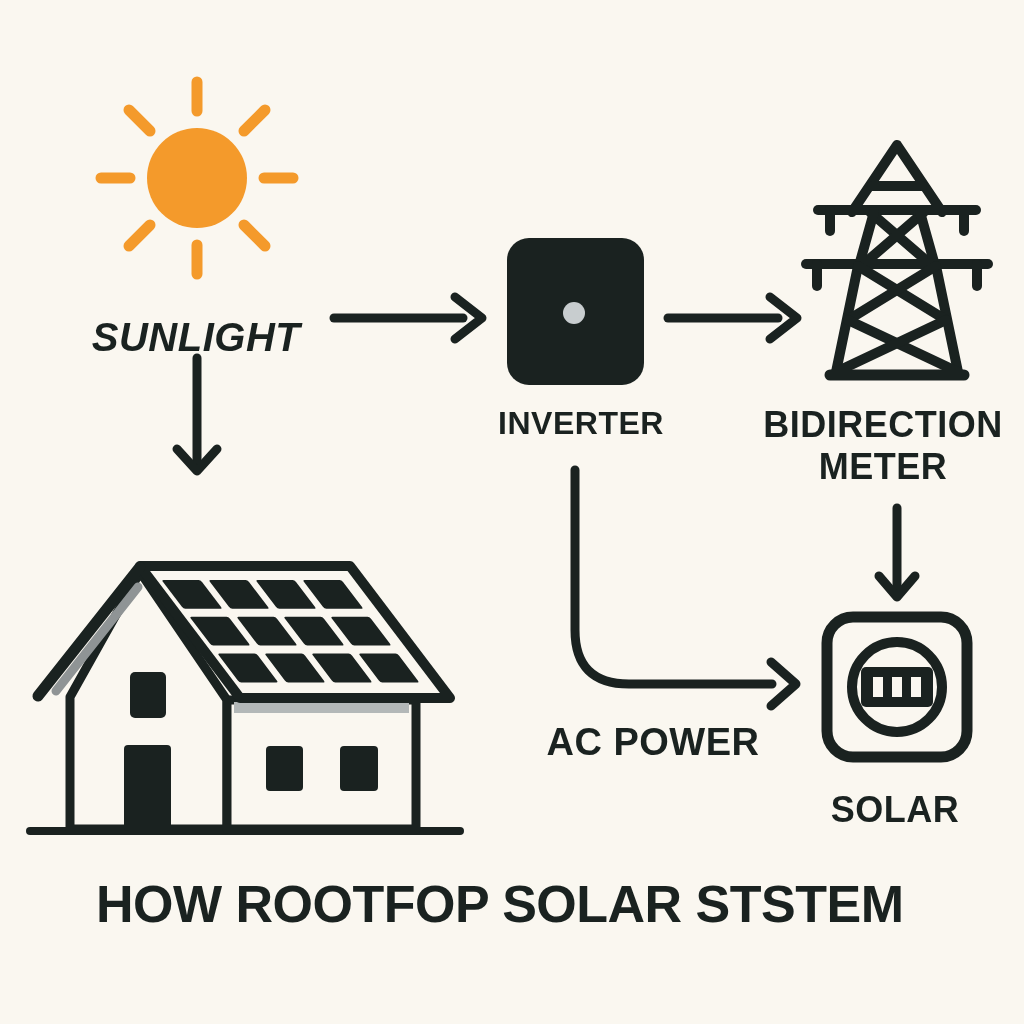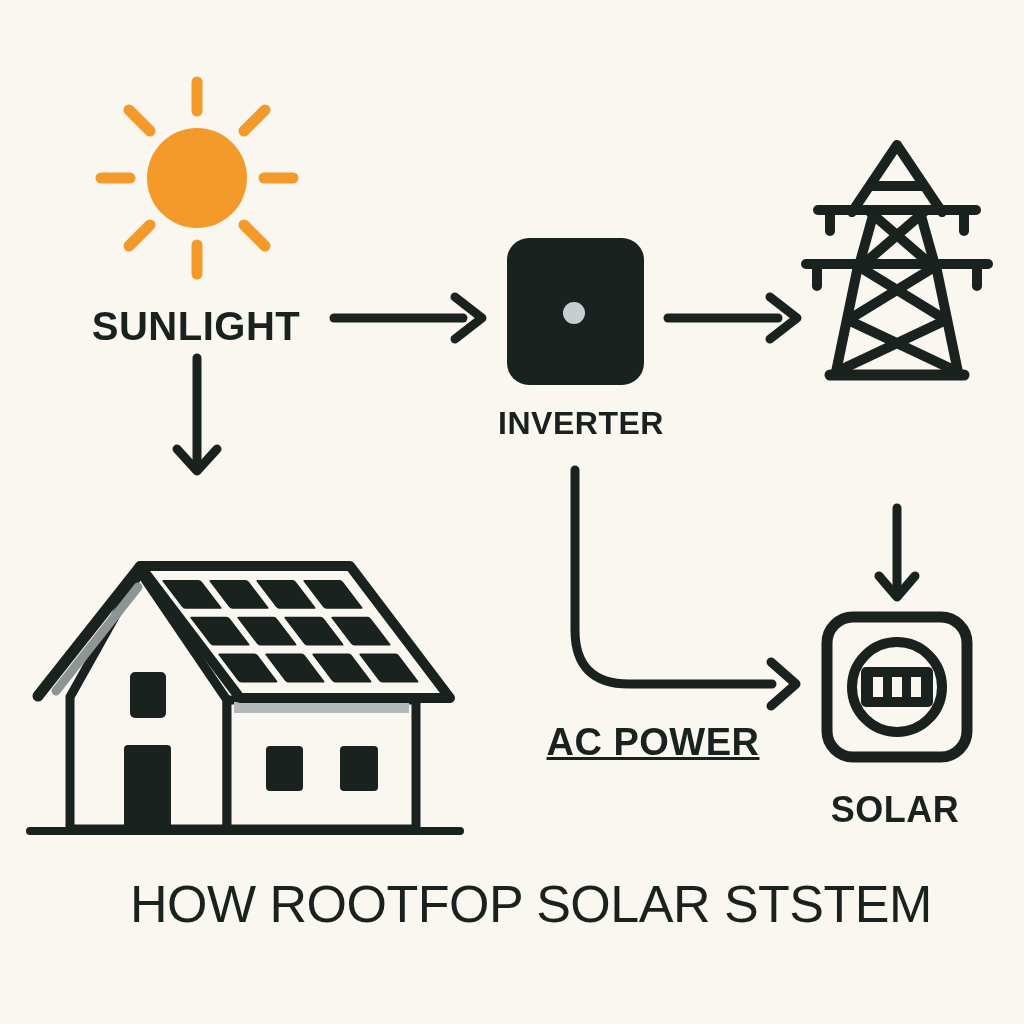--- a/index.html
+++ b/index.html
@@ -19,29 +19,29 @@
   .artwork{position:absolute;left:0;top:0;width:1024px;height:1024px;}
   .ink-stroke{stroke:var(--ink);fill:none;stroke-linecap:round;stroke-linejoin:round;}
   .ink-fill{fill:var(--ink);}
   .cream-fill{fill:var(--background);}
   .label{
     position:absolute;color:var(--ink);font-weight:700;
     white-space:nowrap;text-align:center;transform:translateX(-50%);
     letter-spacing:0.5px;line-height:1.1;
   }
   .label.two-line span{display:block;}
-  .lbl-sunlight{left:196px;top:304px;font-size:40px;}
+  .lbl-sunlight{left:196px;top:315px;font-size:40px;font-style:italic;}
   .lbl-inverter{left:581px;top:406px;font-size:32px;}
   .lbl-meter{left:883px;top:404px;font-size:36px;line-height:42px;}
   .lbl-dc{left:206px;top:494px;font-size:38px;}
-  .lbl-ac{left:653px;top:722px;font-size:38px;text-decoration:underline;}
+  .lbl-ac{left:653px;top:722px;font-size:38px;}
   .lbl-grid{left:895px;top:789px;font-size:36px;line-height:42px;}
   .title{
     position:absolute;left:96px;top:874px;color:var(--ink);
-    font-weight:400;font-size:52px;letter-spacing:-0.5px;white-space:nowrap;margin-left:34px;
+    font-weight:700;font-size:52px;letter-spacing:-0.5px;white-space:nowrap;
   }
 </style>
 </head>
 <body>
 
 <div class="canvas">
 
   <svg class="artwork" viewBox="0 0 1024 1024">
 
     <g>
@@ -147,19 +147,23 @@
       <circle cx="897" cy="687" r="45" class="ink-stroke" stroke-width="10"></circle>
       <rect x="861" y="667" width="72" height="40" rx="5" class="ink-fill"></rect>
       <rect x="873" y="677" width="10" height="20" class="cream-fill"></rect>
       <rect x="892" y="677" width="10" height="20" class="cream-fill"></rect>
       <rect x="911" y="677" width="10" height="20" class="cream-fill"></rect>
     </g>
   </svg>
 
   <div class="label lbl-sunlight">SUNLIGHT</div>
   <div class="label lbl-inverter">INVERTER</div>
+  <div class="label lbl-meter two-line">
+    <span>BIDIRECTION</span>
+    <span>METER</span>
+  </div>
   <div class="label lbl-ac">AC POWER</div>
   <div class="label lbl-grid two-line">
     <span>SOLAR</span>
   </div>
   <div class="title">HOW ROOTFOP SOLAR STSTEM</div>
 
 </div>
 
 </body></html>

